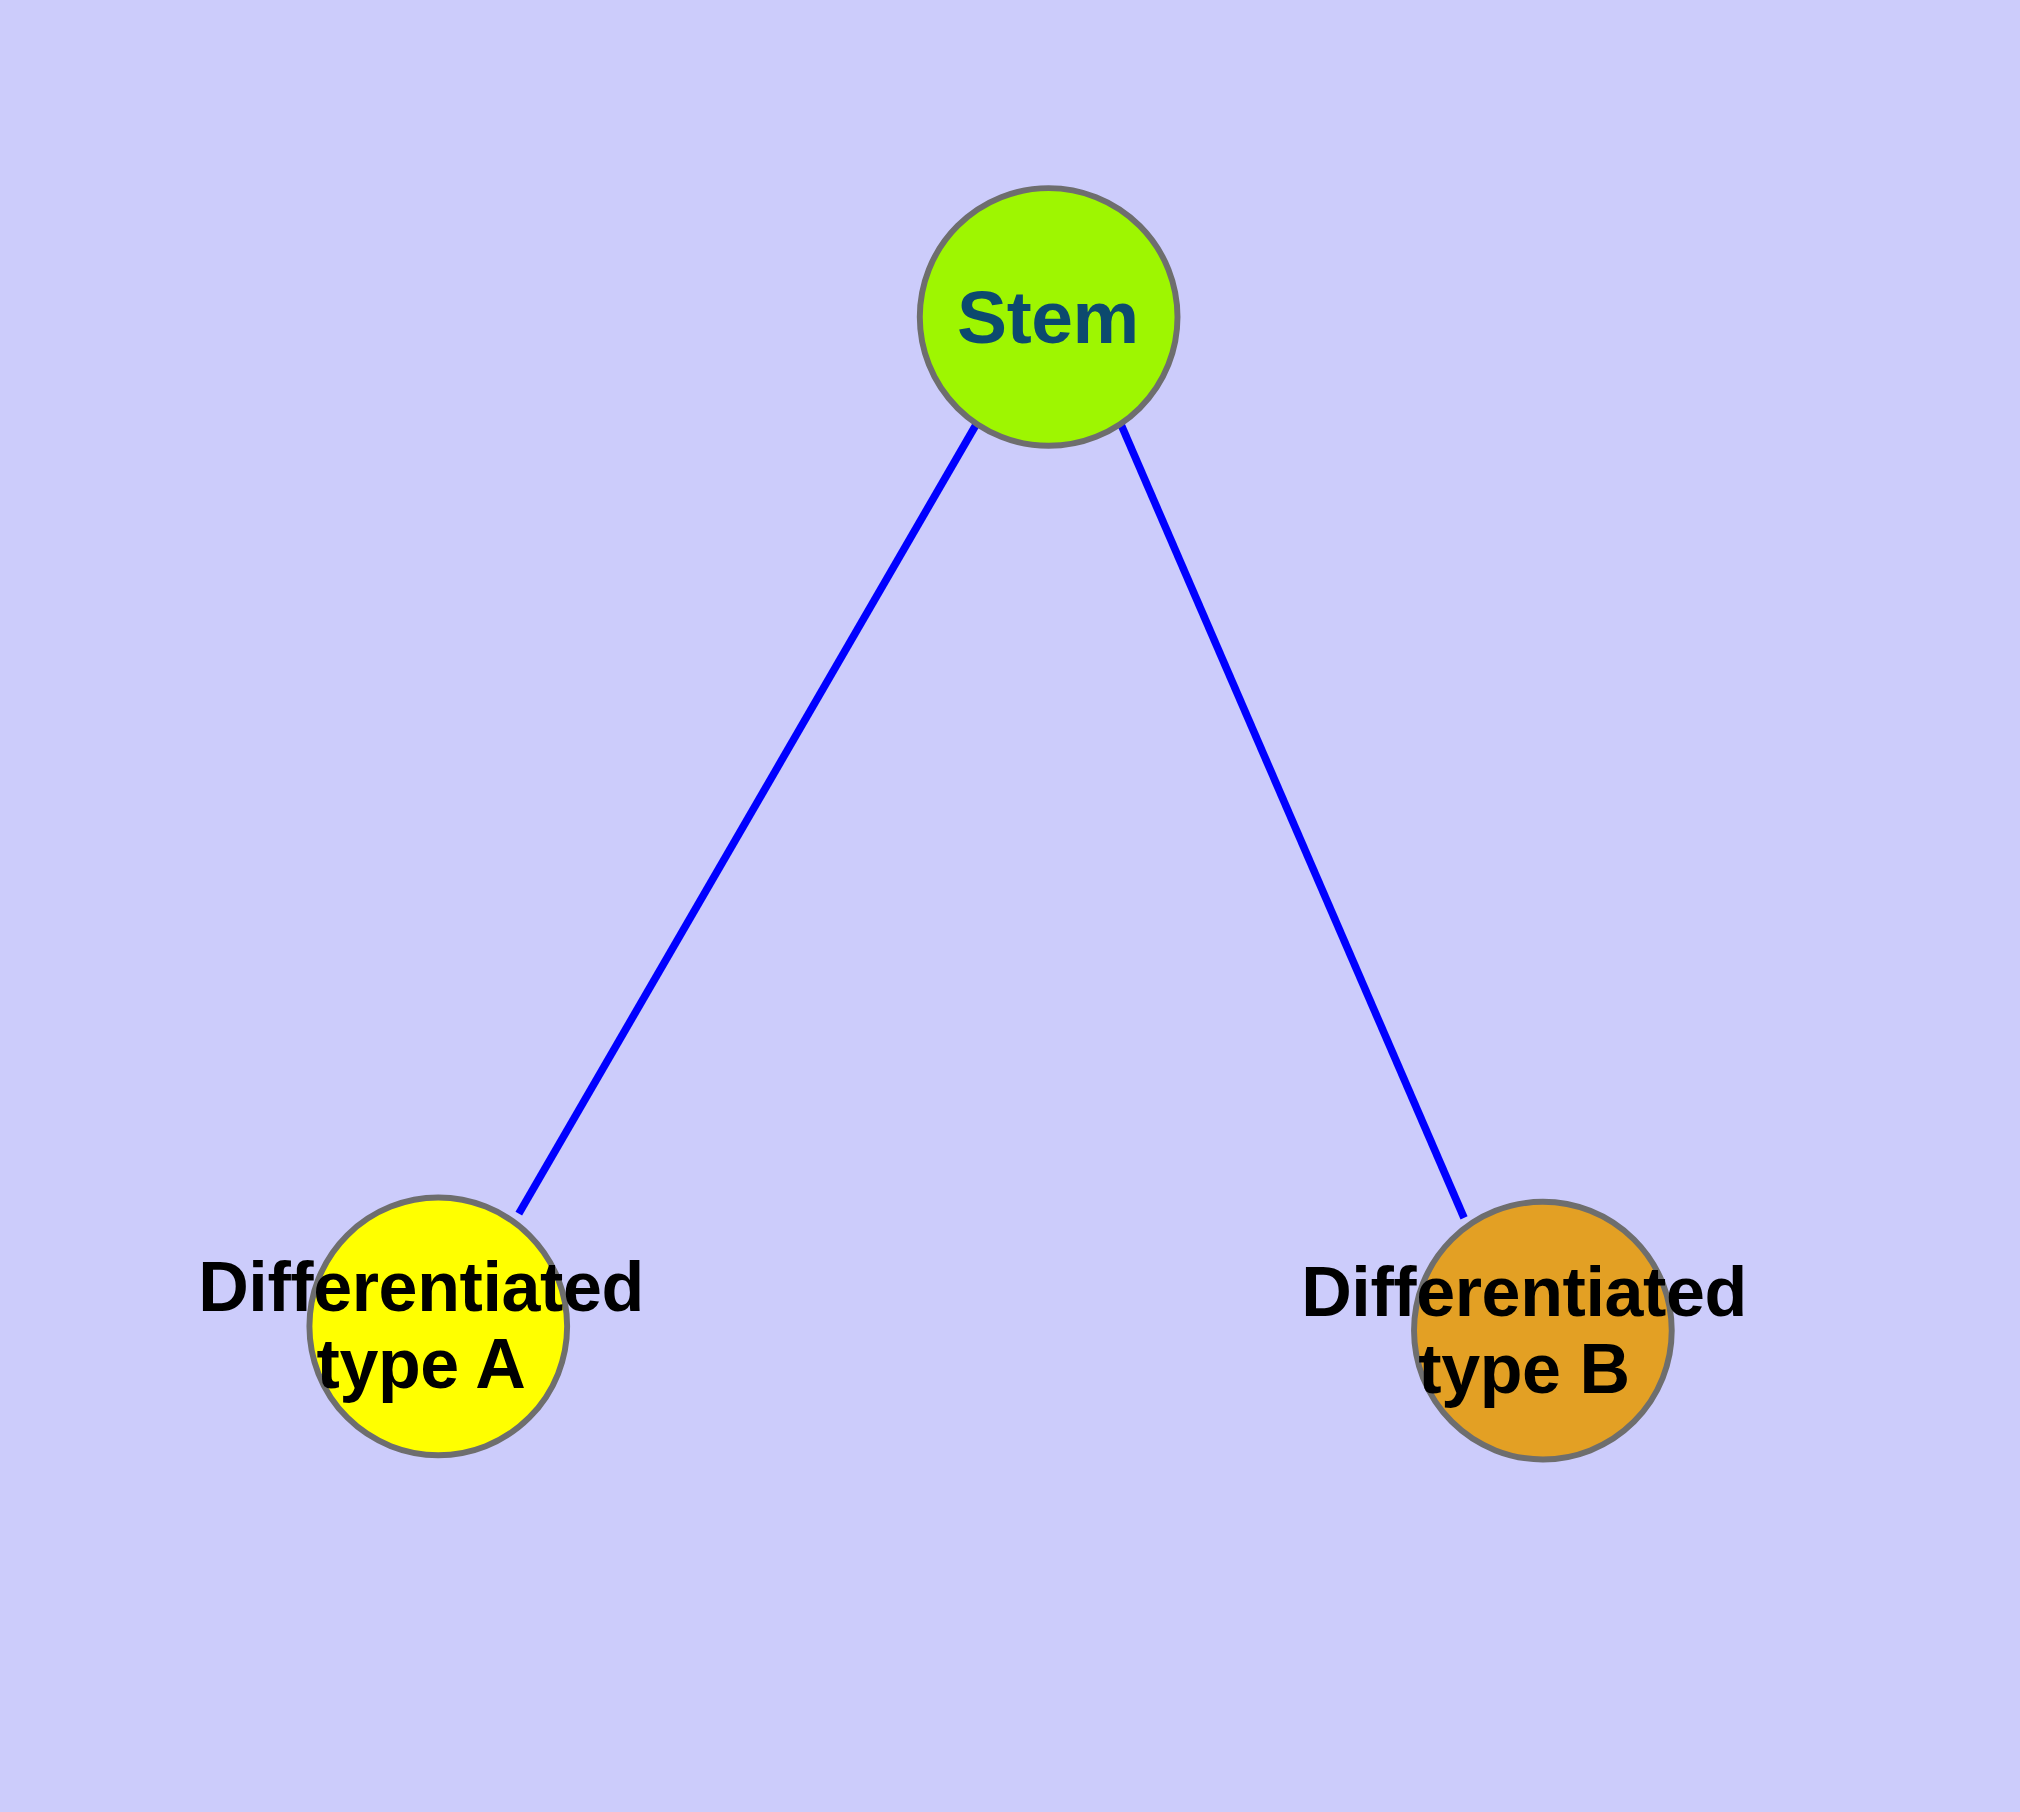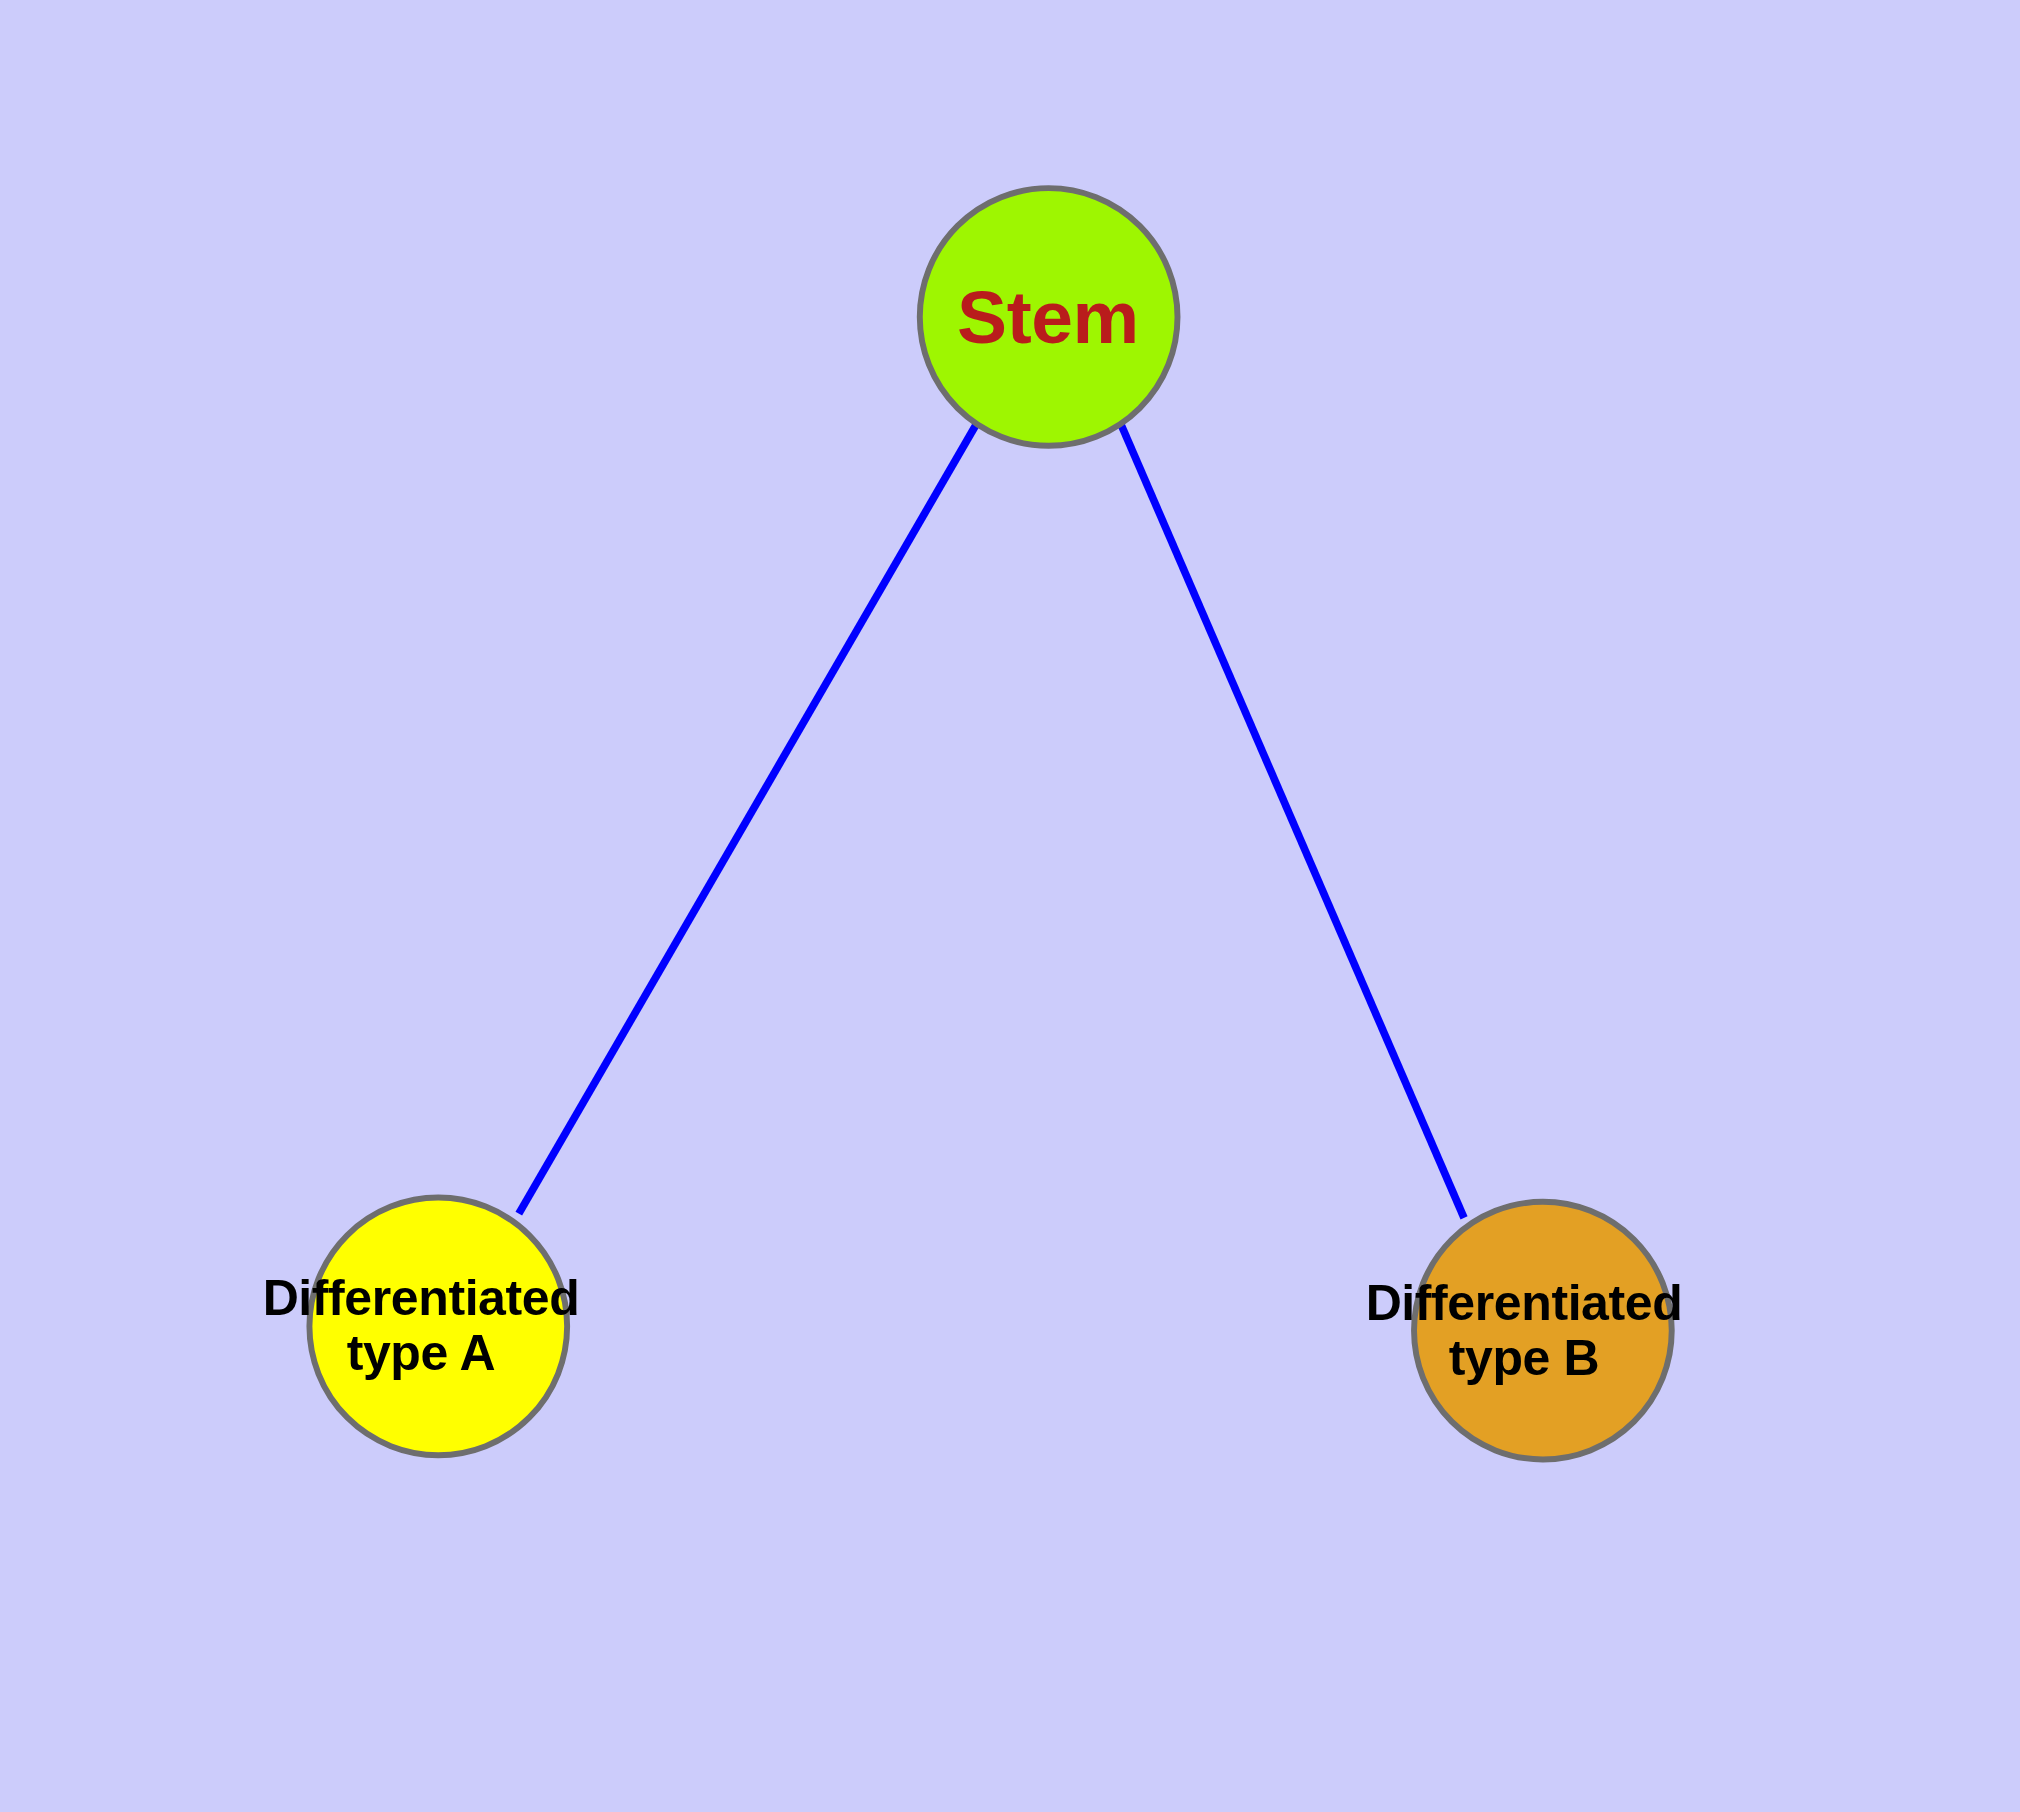--- a/index.html
+++ b/index.html
@@ -30,42 +30,42 @@
     font-weight: bold;
     font-size: 75px;
     line-height: 1.10;
     text-align: center;
     white-space: pre;
     letter-spacing: -0.4px;
     pointer-events: none;
     transform: translate(-50%, -50%);
   }
   .node-label.two-line {
-    font-size: 50px;
+    font-size: 70px;
   }
 </style>
 </head>
 <body>
 
 <div id="canvas" style="width: 2021px; height: 1812px; background: rgb(204, 204, 251);">
 
   <svg id="graph-svg" viewBox="0 0 2384 2138" preserveAspectRatio="none" xmlns="http://www.w3.org/2000/svg" style="width: 2021px; height: 1812px;">
     <g id="edges-layer">
         <line x1="1152" y1="500" x2="612" y2="1432" stroke="#0000ff" stroke-width="9" stroke-linecap="butt"></line>
         <line x1="1322" y1="500" x2="1727" y2="1437" stroke="#0000ff" stroke-width="9" stroke-linecap="butt"></line>
       </g>
     <g id="nodes-layer">
         <circle cx="1237" cy="374" r="152" fill="#9ef601" stroke="#6e6e6e" stroke-width="7"></circle>
         <circle cx="517" cy="1565" r="152" fill="#ffff00" stroke="#6e6e6e" stroke-width="7"></circle>
         <circle cx="1820" cy="1570" r="152" fill="#e3a024" stroke="#6e6e6e" stroke-width="7"></circle>
       </g>
   </svg>
 
   <div id="labels-layer">
-      <div class="node-label" style="left: 1048px; top: 317px; color: #b91c1c;">Stem</div>
+      <div class="node-label" style="left: 1048px; top: 317px; color: #0c4a6e;">Stem</div>
       <div class="node-label two-line" style="left: 421px; top: 1326px; color: rgb(0, 0, 0);">Differentiated
 type A</div>
       <div class="node-label two-line" style="left: 1524px; top: 1331px; color: rgb(0, 0, 0);">Differentiated
 type B</div>
     </div>
 
 </div>
 
 
 </body></html>

